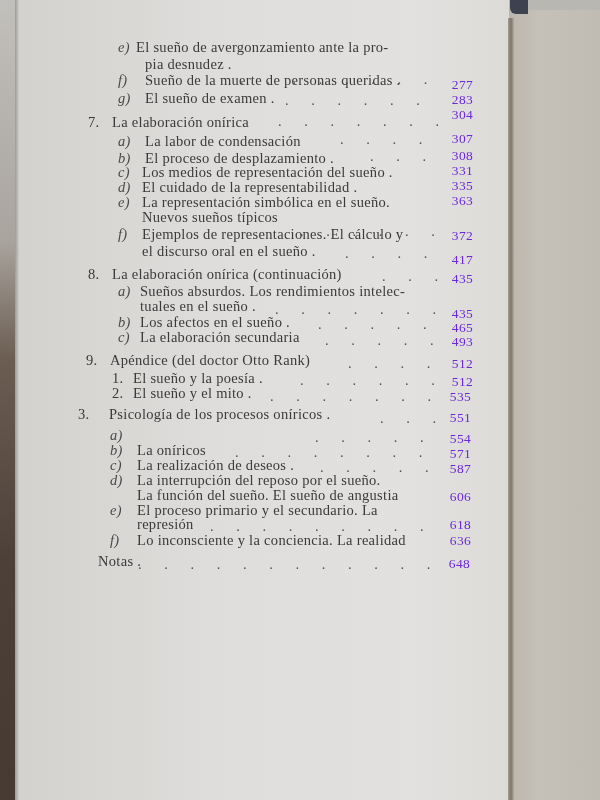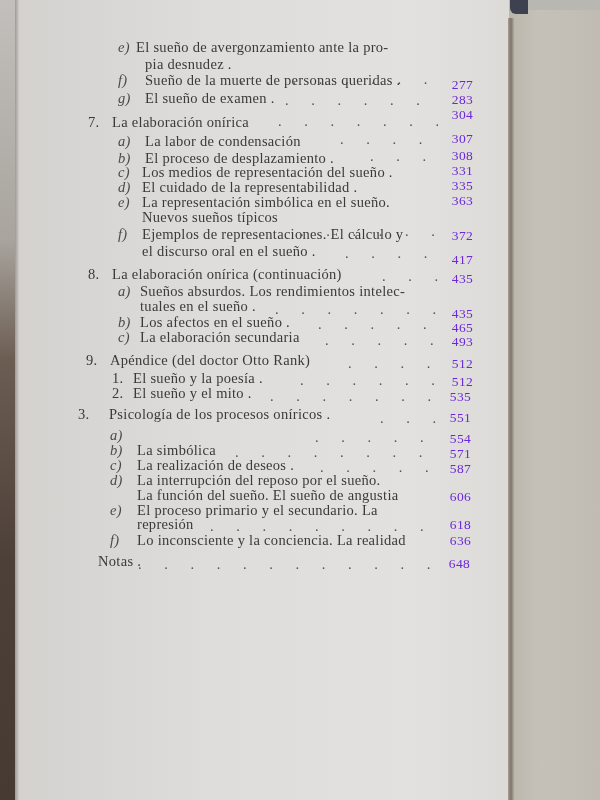--- a/index.html
+++ b/index.html
@@ -157,21 +157,21 @@
   <span class="num-marker" style="left:78px;top:406px;">3.</span>
   <span class="line" style="left:109px;top:406px;">Psicología de los procesos oníricos .</span>
   <span class="dots" style="left:380px;top:410px;width:60px;">. . . . . . . . . . . . . . . . . . . . . . . .</span>
   <span class="page-num" style="left:431px;top:409px;">551</span>
 
   <span class="marker" style="left:110px;top:427px;">a)</span>
   <span class="dots" style="left:315px;top:429px;width:125px;">. . . . . . . . . . . . . . . . . . . . . . . .</span>
   <span class="page-num" style="left:431px;top:430px;">554</span>
 
   <span class="marker" style="left:110px;top:442px;">b)</span>
-  <span class="line" style="left:137px;top:442px;">La simbólica</span>
+  <span class="line" style="left:137px;top:442px;">La oníricos</span>
   <span class="dots" style="left:235px;top:444px;width:205px;">. . . . . . . . . . . . . . . . . . . . . . . .</span>
   <span class="page-num" style="left:431px;top:445px;">571</span>
 
   <span class="marker" style="left:110px;top:457px;">c)</span>
   <span class="line" style="left:137px;top:457px;">La realización de deseos .</span>
   <span class="dots" style="left:320px;top:459px;width:120px;">. . . . . . . . . . . . . . . . . . . . . . . .</span>
   <span class="page-num" style="left:431px;top:460px;">587</span>
 
   <span class="marker" style="left:110px;top:472px;">d)</span>
   <span class="line" style="left:137px;top:487px;">La función del sueño. El sueño de angustia</span>

